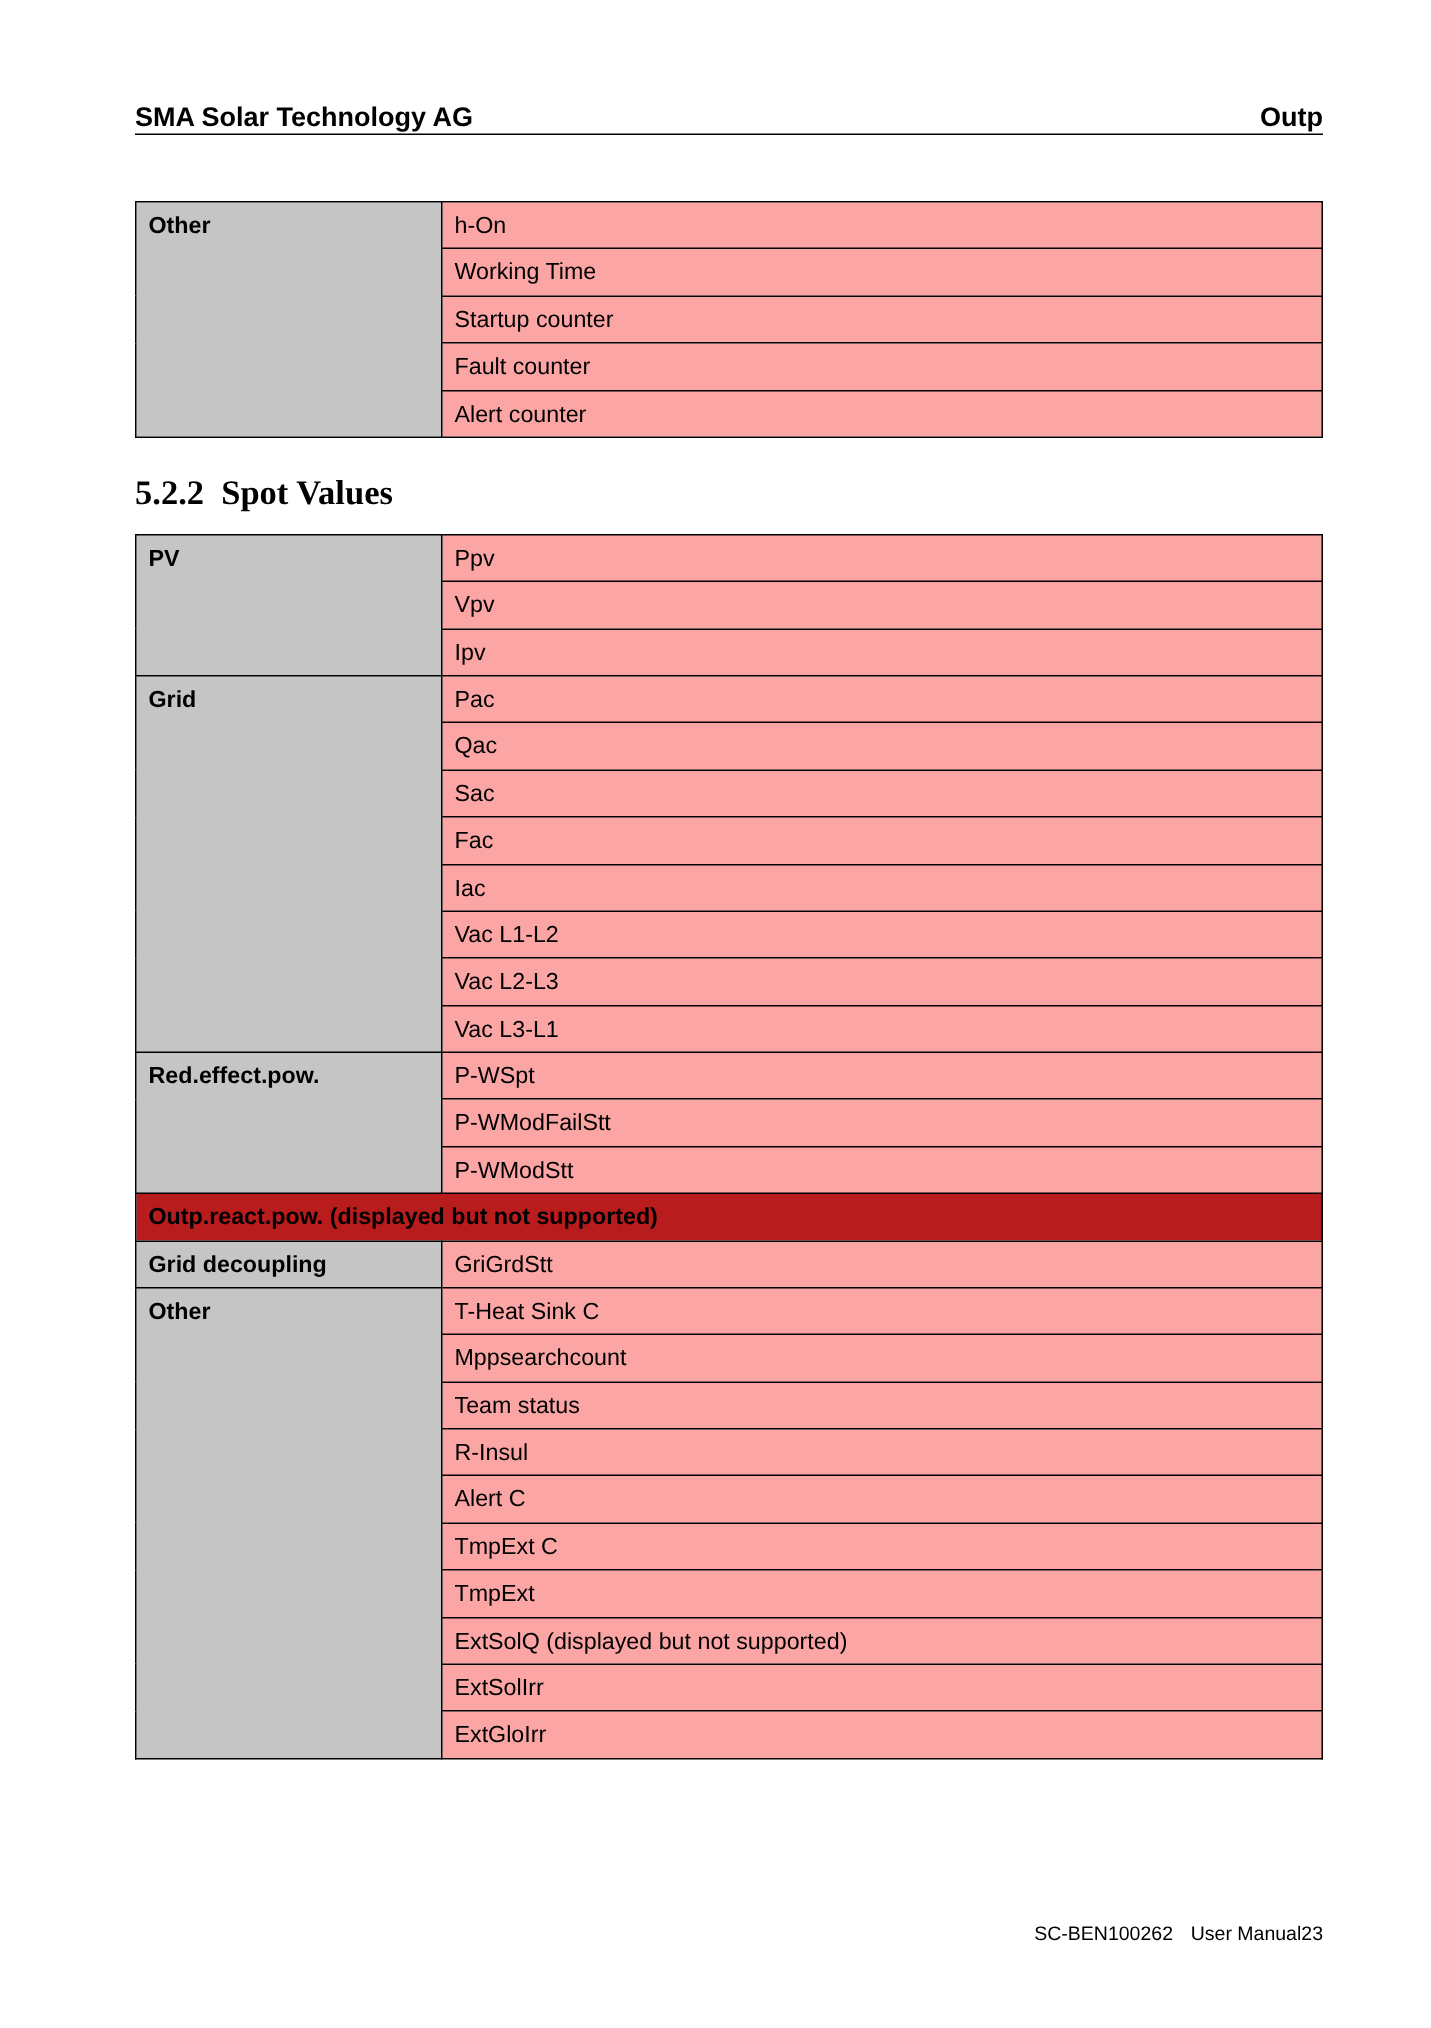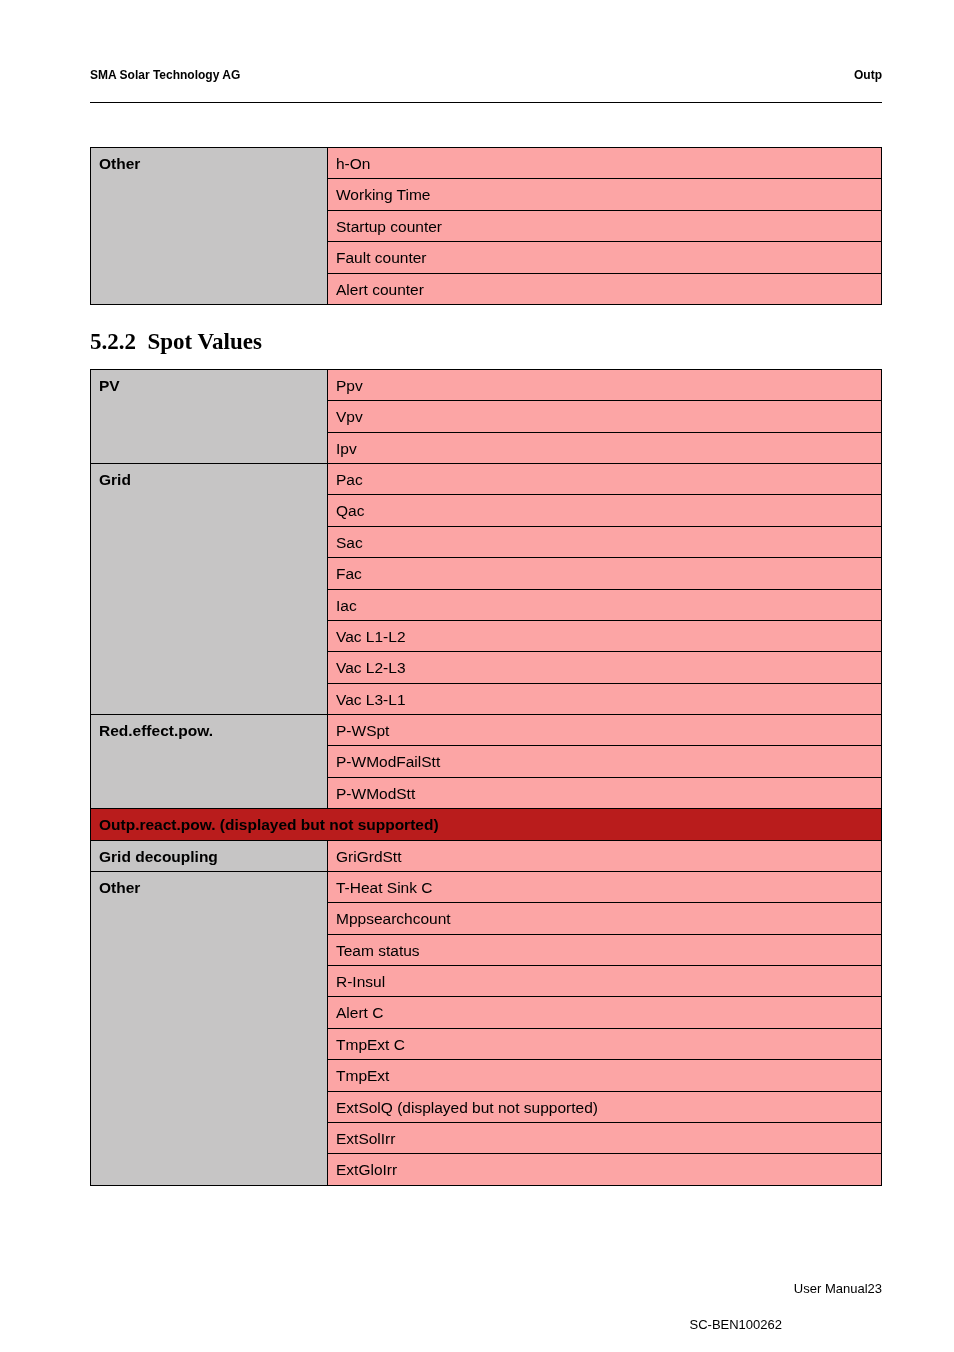--- a/index.html
+++ b/index.html
@@ -11,23 +11,23 @@
     background: #fff;
     position: relative;
   }
   .page {
     padding: 68px 72px 0 90px;
   }
   .header-row {
     display: flex;
     justify-content: space-between;
     align-items: flex-start;
-    font-size: 12px;
+    font-size: 18px;
     font-weight: 600;
-    margin-bottom: 20px;
+    margin-bottom: 0;
   }
   .rule {
     border: none;
     border-top: 1px solid #000;
     margin-bottom: 44px;
   }
   table {
     width: 100%;
     border-collapse: collapse;
     margin-bottom: 24px;
@@ -37,21 +37,21 @@
     border: 1px solid #000;
     padding: 6px 8px 5px 8px;
     font-size: 15.5px;
     vertical-align: middle;
     line-height: 1.25;
   }
   .cat-cell {
     background: #c6c5c5;
     font-weight: 700;
     vertical-align: top;
-    width: 237px;
+    width: 204px;
   }
   .val-cell {
     background: #fca5a5;
   }
   .full-row {
     background: #b91c1c;
     font-weight: 700;
   }
   h2.section-title {
     font-size: 23px;
@@ -194,15 +194,15 @@
         </tr>
     <tr>
           <td class="val-cell">ExtGloIrr</td>
         </tr>
   </tbody>
     </table>
 </div>
 
 <div class="footer">
   <span>User Manual</span>
-  <span style="position:absolute; right:100px;margin-top:36px;">SC-BEN100262</span>
+  <span style="position:absolute; right:100px;">SC-BEN100262</span>
   <span>23</span>
 </div>
 
 </body></html>

